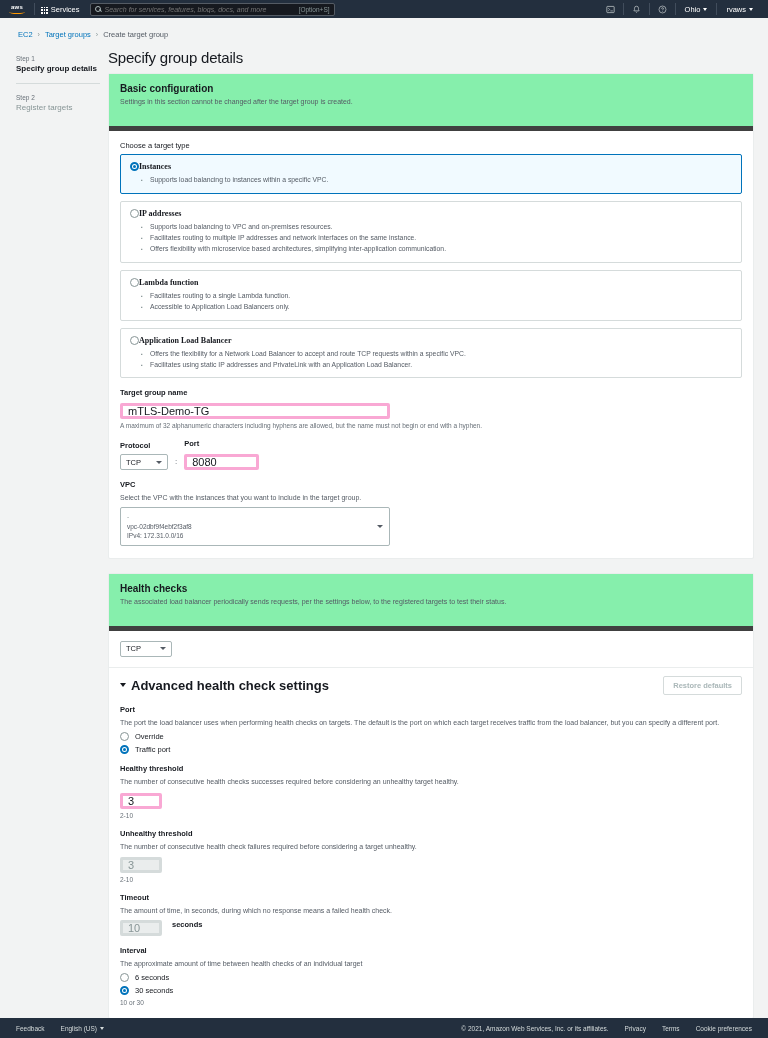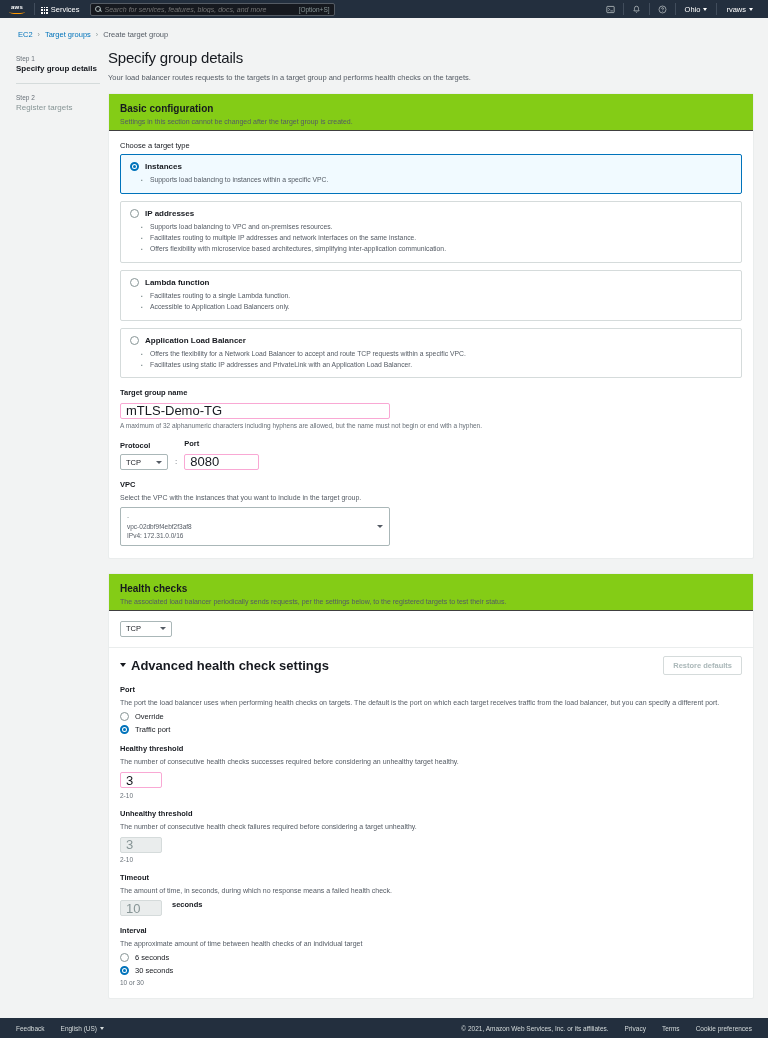--- a/index.html
+++ b/index.html
@@ -52,50 +52,50 @@
   .step { margin-bottom: 10px; }
   .step-n { font-size: 6.5px; color: #687078; margin-bottom: 2px; }
   .step-t { font-size: 8px; font-weight: bold; color: #16191f; }
   .step.inactive .step-t { font-weight: normal; color: #879596; }
   .step-rule { height: 1px; background: #d5dbdb; margin: 10px 0; }
   .content { flex: 1; padding-left: 8px; }
   h1.title { font-size: 15px; font-weight: normal; letter-spacing: -.2px; margin-bottom: 7px; }
   .subtitle { font-size: 7.5px; color: #545b64; margin-bottom: 11px; }
   
   .card { background: #fff; border: 1px solid #eaeded; border-radius: 2px; margin-bottom: 14px; }
-  .card-head { padding: 9px 11px 4px; border-bottom: 1px solid #404040; background: #84cc16; }
+  .card-head { padding: 9px 11px 20px; border-bottom: 5px solid #404040; background: #86efac; }
   .card-title { font-size: 10px; font-weight: bold; margin-bottom: 3px; }
   .card-sub { font-size: 7px; color: #545b64; line-height: 1.35; }
   .card-body { padding: 10px 11px 12px; }
   
   .flabel { font-size: 7.5px; font-weight: normal; margin-bottom: 4px; color: #16191f; }
   .flabel.b { font-weight: bold; }
   .fdesc { font-size: 7px; color: #545b64; line-height: 1.4; margin-bottom: 4px; }
   .fhint { font-size: 6.5px; color: #687078; margin-top: 3px; }
   .radio-card {
     border: 1px solid #d5dbdb; border-radius: 2px; padding: 7px 9px; margin-bottom: 7px; cursor: pointer;
   }
   .radio-card.sel { border-color: #0073bb; background: #f1faff; }
-  .rc-top { display: flex; align-items: center; gap: 6px; }
+  .rc-top { display: flex; align-items: center; gap: 0; font-family: Liberation Serif, serif; }
   .radio {
     width: 9px; height: 9px; border-radius: 50%; border: 1px solid #879596;
     background: #fff; flex: none; position: relative;
   }
   .radio.on { border: 2.5px solid #0073bb; background: #fff; }
   .radio.on::after {
     content: ""; position: absolute; inset: 0; margin: auto;
     width: 3px; height: 3px; border-radius: 50%; background: #0073bb;
   }
   .rc-label { font-size: 8px; font-weight: bold; color: #16191f; }
   .bullets { margin: 4px 0 0 20px; }
   .bullets li { font-size: 6.8px; color: #545b64; line-height: 1.6; list-style: none; position: relative; }
   .bullets li::before { content: "\25AA"; position: absolute; left: -9px; color: #879596; font-size: 5px; top: 1px; }
   .txtinput {
-    height: 16px; border: 1px solid #f9a8d4; border-radius: 2px; background: #fff;
-    font-size: 13px; padding: 0 5px; font-family: "Liberation Sans", sans-serif;
+    height: 16px; border: 3px solid #f9a8d4; border-radius: 2px; background: #fff;
+    font-size: 11px; padding: 0 5px; font-family: "Liberation Sans", sans-serif;
     color: #16191f; outline: none;
   }
   .txtinput.dis { background: #eaeded; color: #879596; border-color: #d5dbdb; }
   .w-name { width: 270px; }
   .sel-box {
     height: 16px; border: 1px solid #aab7b8; border-radius: 2px; background: #fff;
     display: flex; align-items: center; justify-content: space-between;
     padding: 0 5px; font-size: 7.5px; cursor: pointer;
   }
   .caret-s { width: 0; height: 0; border-left: 3px solid transparent; border-right: 3px solid transparent; border-top: 3.5px solid #545b64; }
@@ -218,21 +218,20 @@
     </div>
     <div class="step-rule"></div>
     <div class="step inactive">
       <div class="step-n">Step 2</div>
       <div class="step-t">Register targets</div>
     </div>
   </div>
 
   <div class="content">
     <h1 class="title">Specify group details</h1>
-    <div class="subtitle">Your load balancer routes requests to the targets in a target group and performs health checks on the targets.</div>
 
     <div class="card">
       <div class="card-head">
         <div class="card-title">Basic configuration</div>
         <div class="card-sub">Settings in this section cannot be changed after the target group is created.</div>
       </div>
       <div class="card-body">
 
         <div class="flabel">Choose a target type</div>
 

